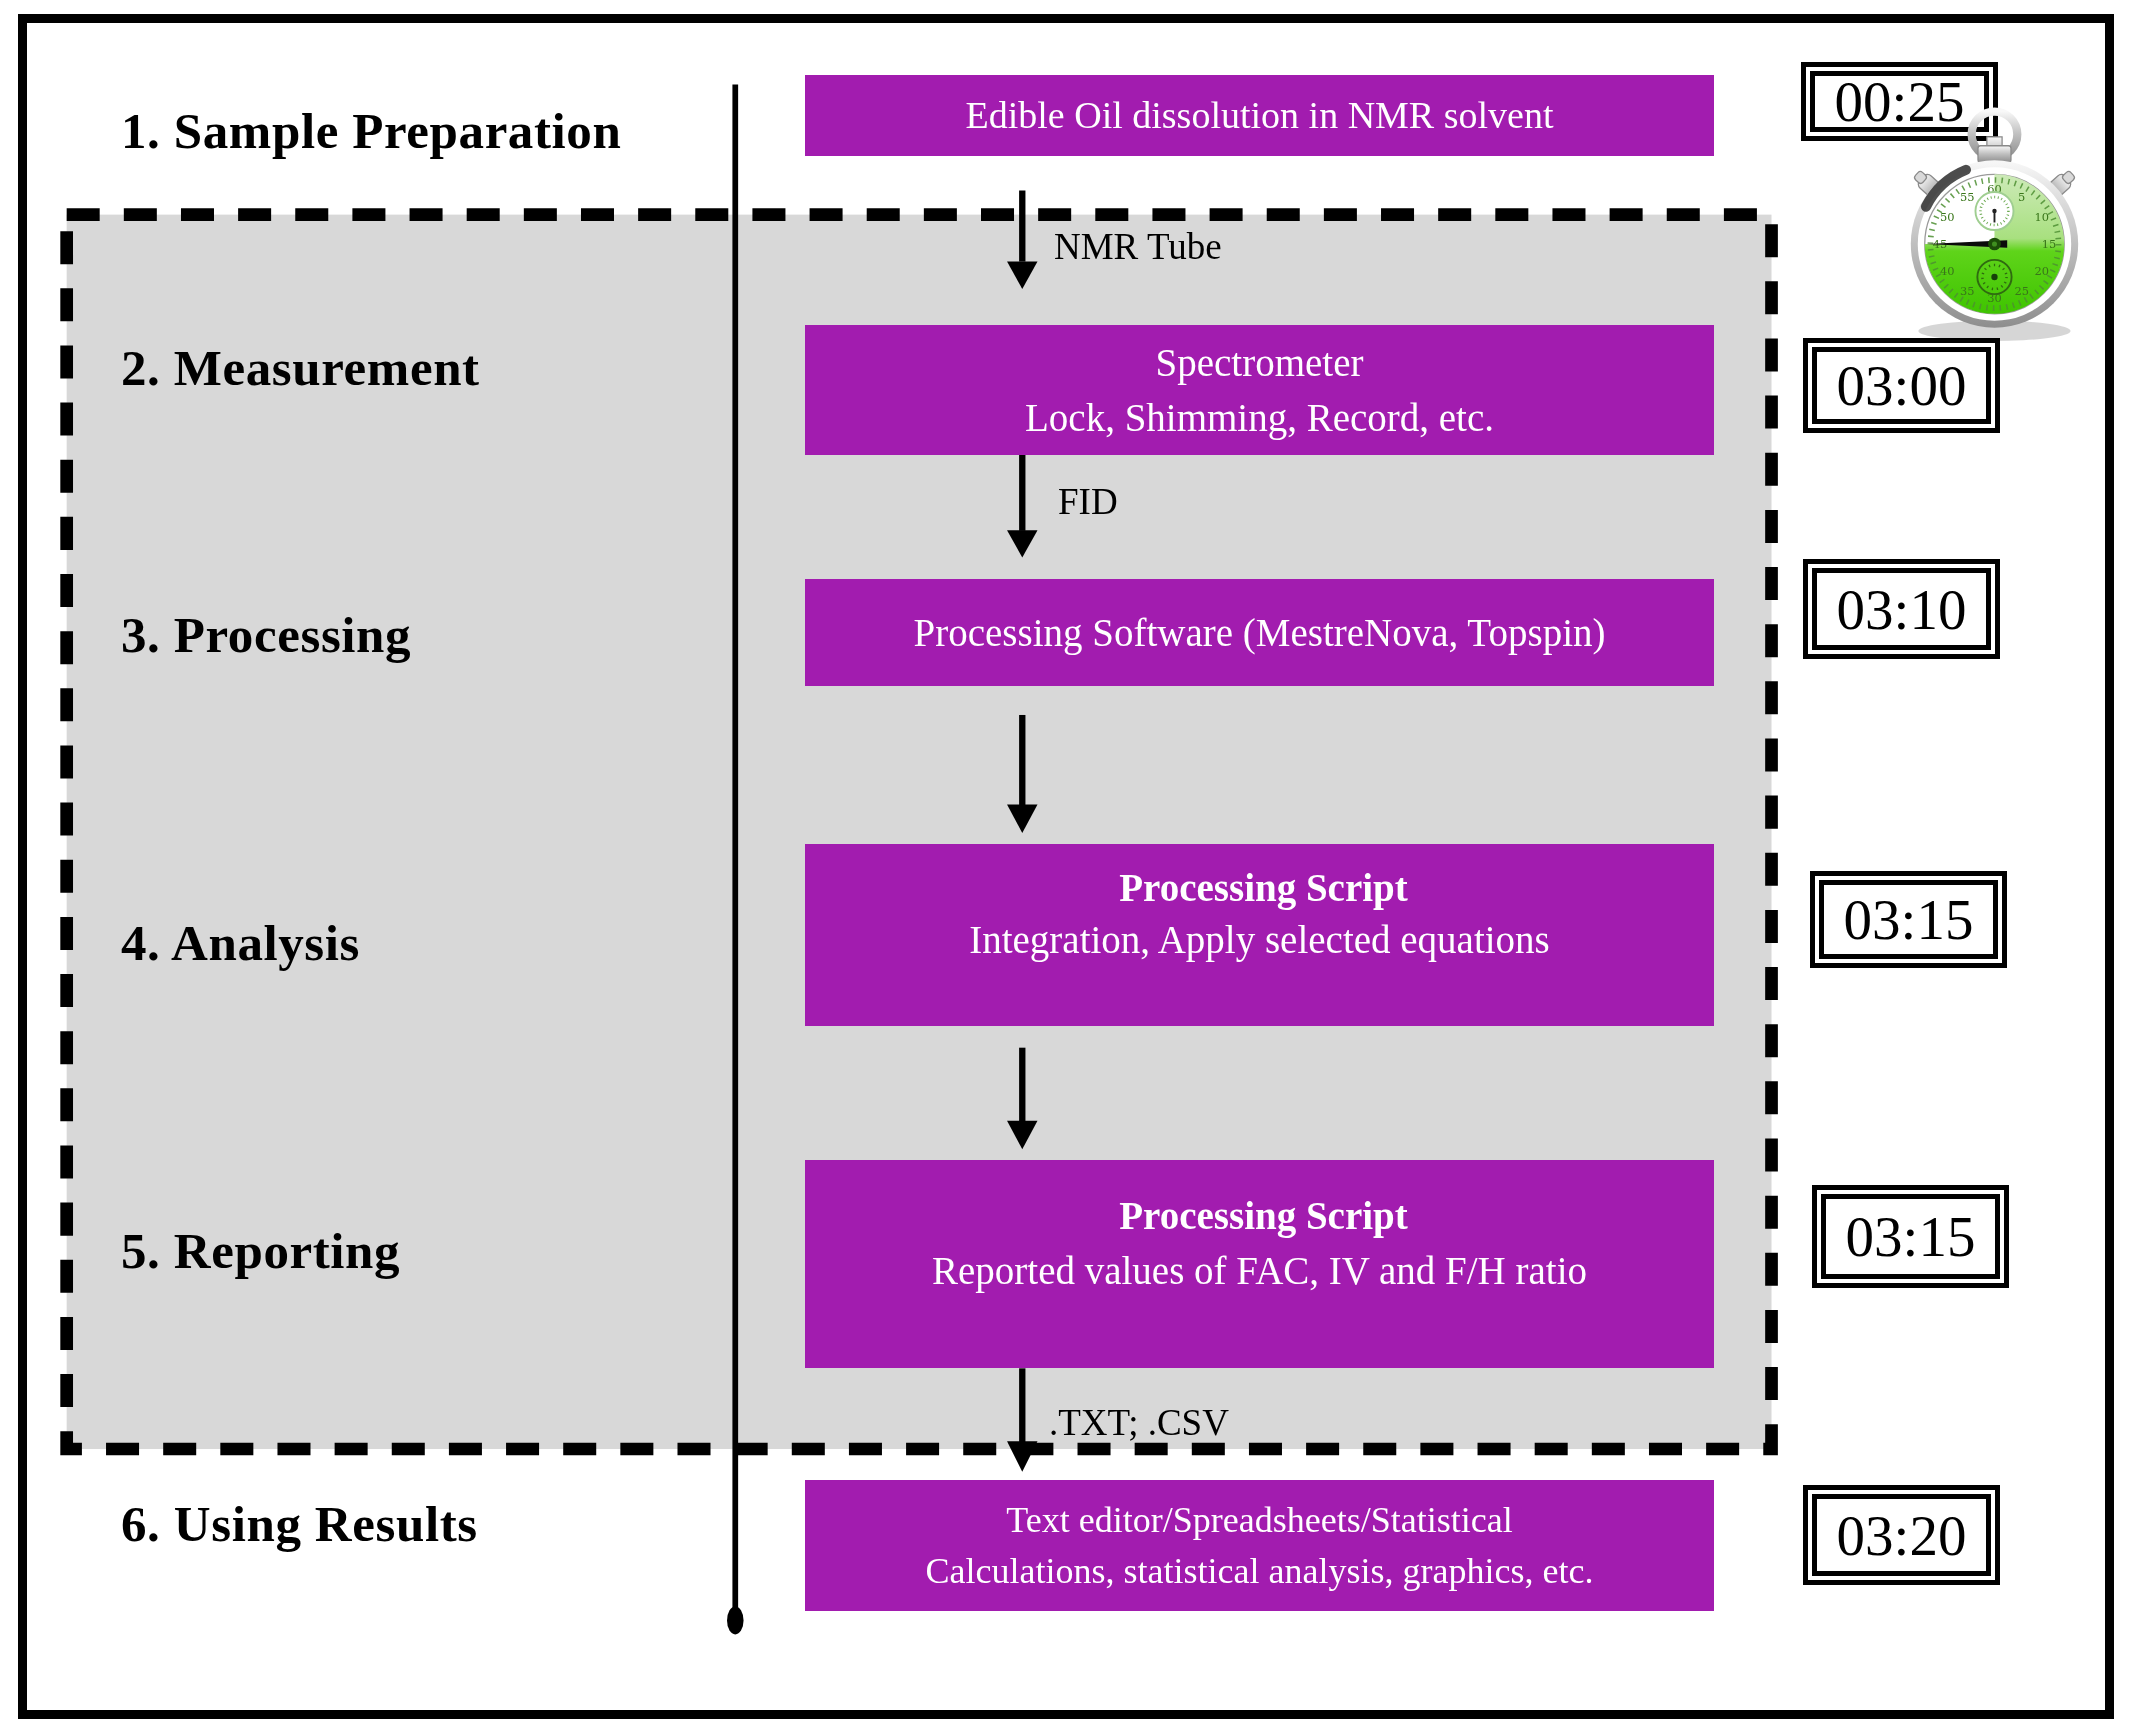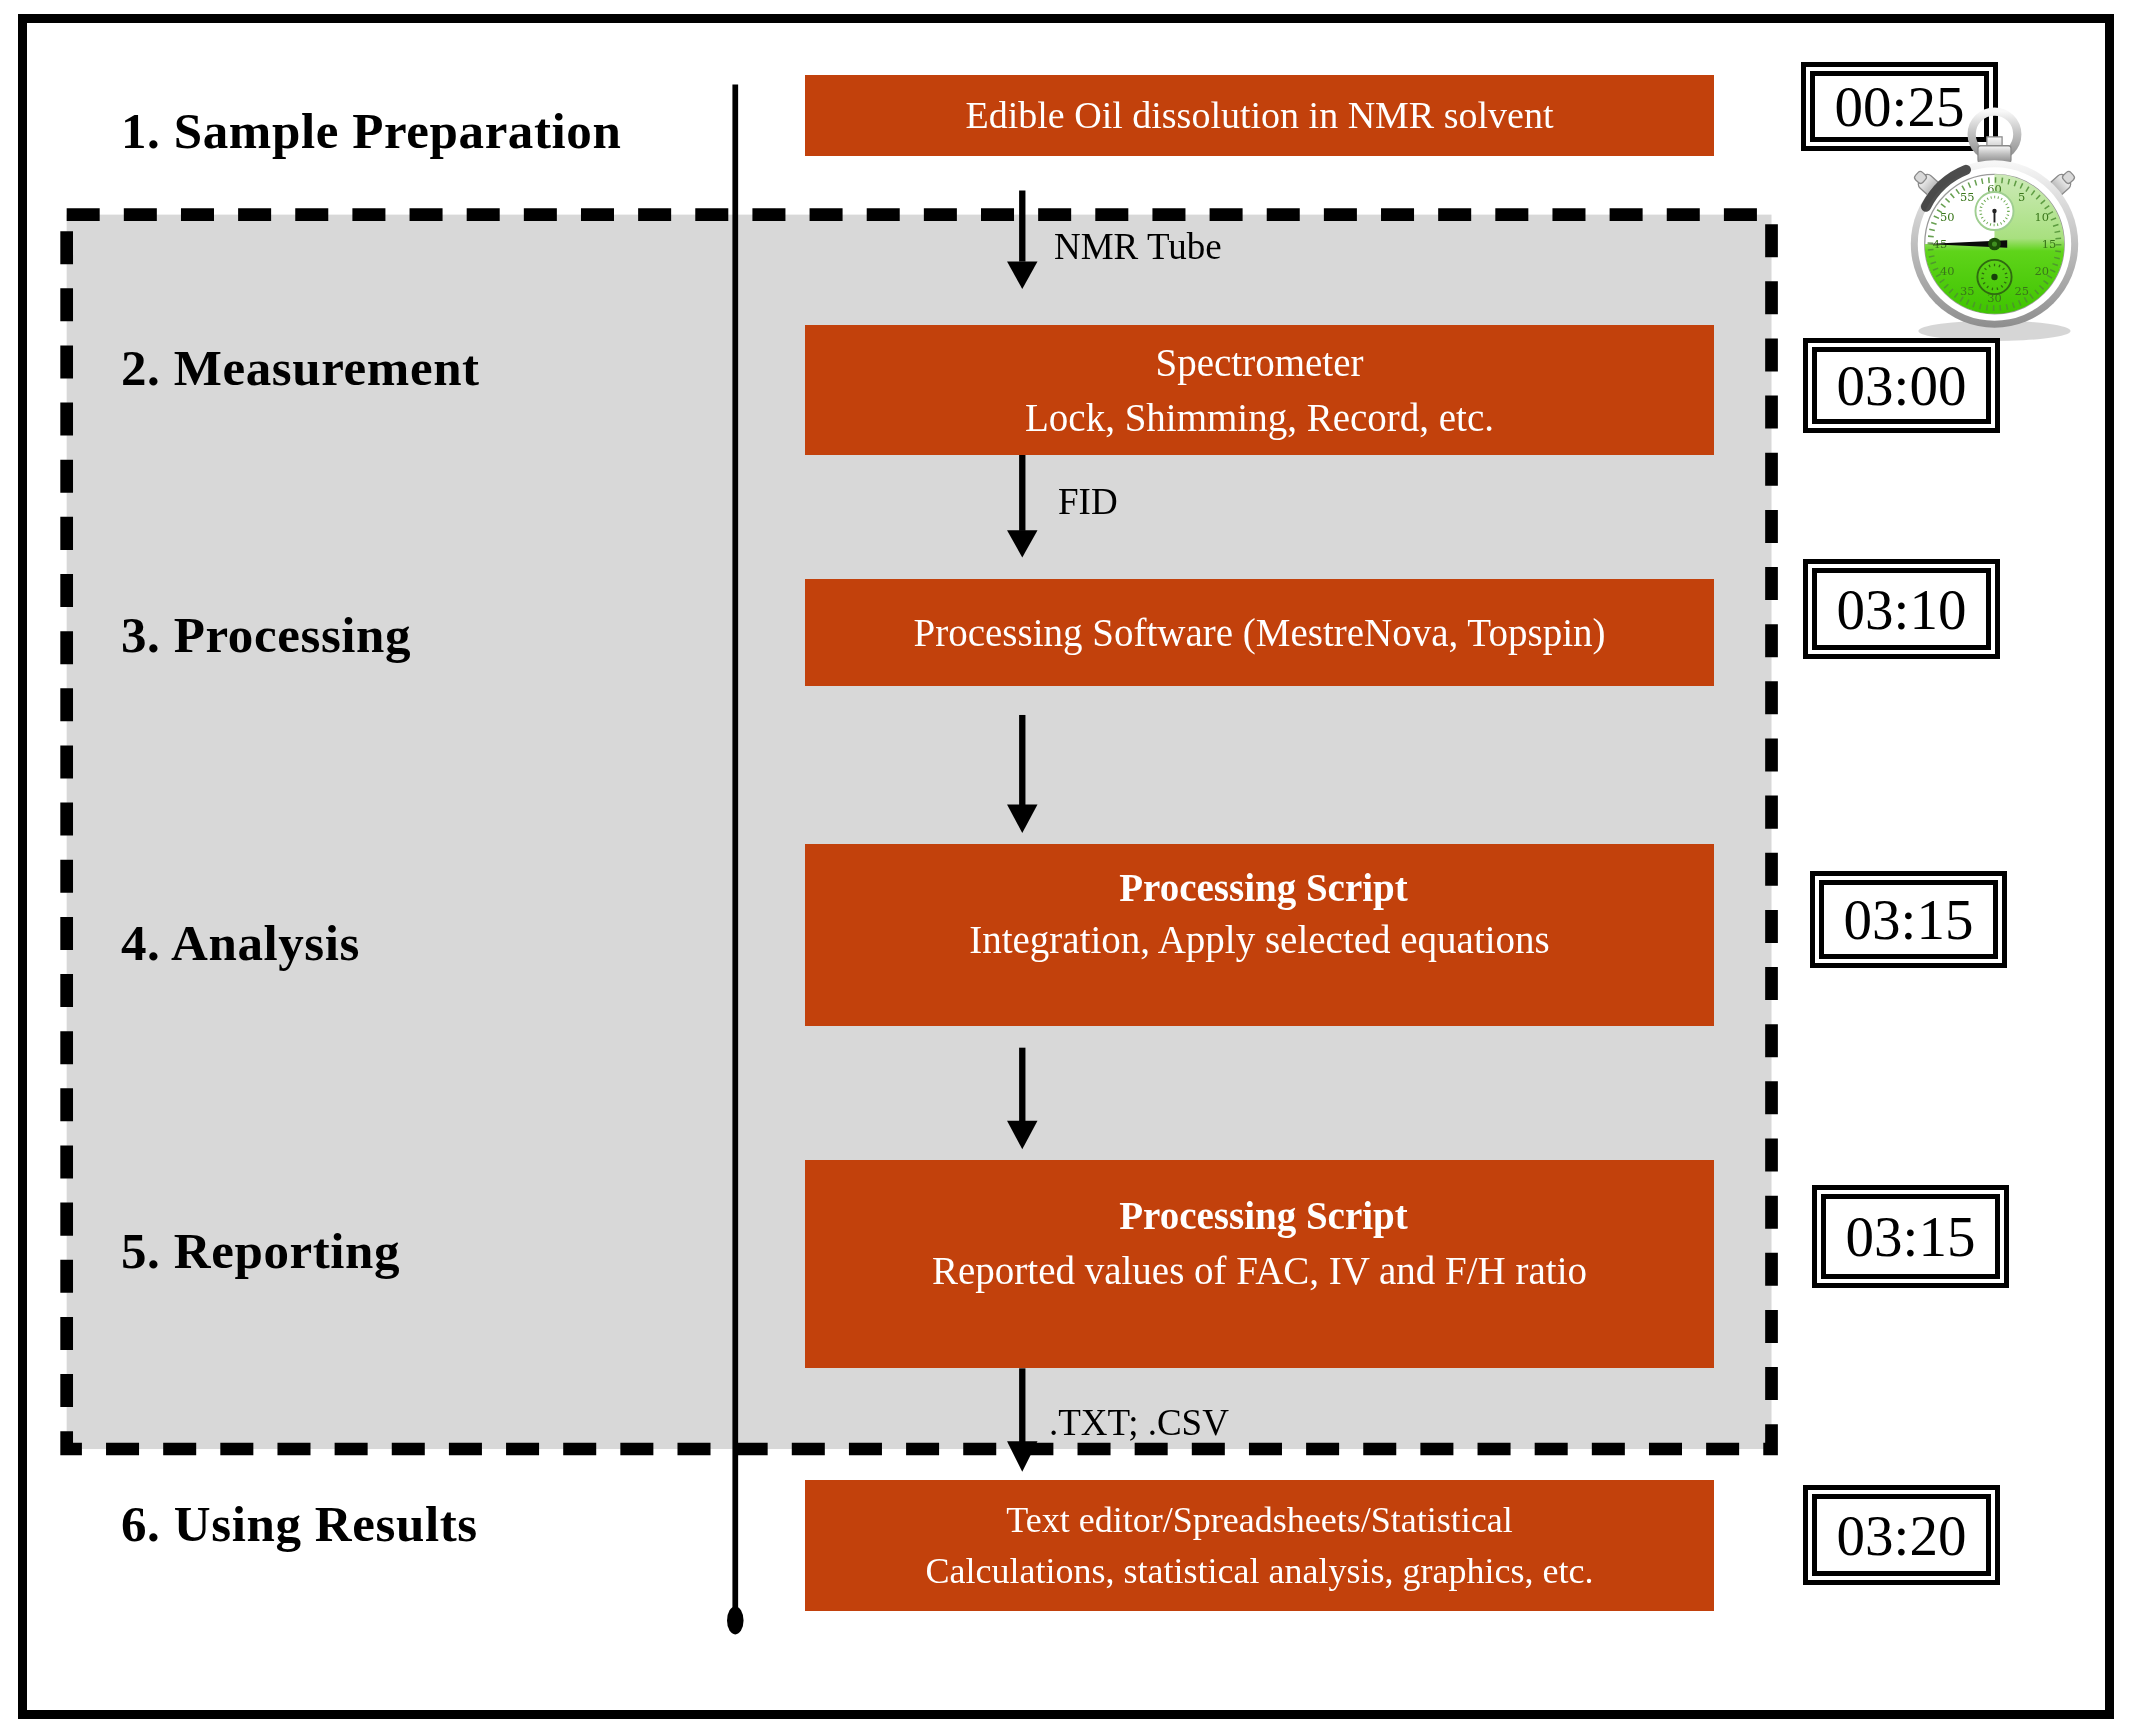--- a/index.html
+++ b/index.html
@@ -10,21 +10,21 @@
   .layer{position:absolute;left:0;top:0;}
   .frame{
     position:absolute;left:18px;top:14px;width:2078px;height:1687px;
     border:9.5px solid #000;pointer-events:none;
   }
   .step-label{
     position:absolute;left:121px;height:70px;display:flex;align-items:center;
     font-weight:bold;font-size:51px;white-space:nowrap;letter-spacing:0.6px;
   }
   .flow-box{
-    position:absolute;left:805px;width:909px;background:#c2410c;color:#fff;
+    position:absolute;left:805px;width:909px;background:#a21caf;color:#fff;
     display:flex;flex-direction:column;align-items:center;justify-content:center;
     text-align:right;box-sizing:border-box;
   }
   .flow-box .line{font-size:39px;line-height:55px;white-space:nowrap;}
   .flow-box .bold{font-weight:bold;margin-left:8px;}
   .box1 .line{font-size:38px;}
   .box4{justify-content:flex-start;padding-top:18px;}
   .box4 .line{line-height:52px;}
   .box5{justify-content:flex-start;padding-top:28px;}
   .box6 .line{font-size:36px;line-height:51px;}
@@ -112,21 +112,21 @@
 
   <div class="flow-box box6" style="top:1480px;height:131px">
     <div class="line">Text editor/Spreadsheets/Statistical</div>
     <div class="line">Calculations, statistical analysis, graphics, etc.</div>
   </div>
 
   <div class="arrow-label" style="left:1054px;top:224px">NMR Tube</div>
   <div class="arrow-label" style="left:1058px;top:479px">FID</div>
   <div class="arrow-label" style="left:1049px;top:1400px">.TXT; .CSV</div>
 
-  <div class="timebox" style="top:62px;height:89px;left:1801px">
+  <div class="timebox" style="top:62px;height:79px;left:1801px">
     <div class="timebox-inner">00:25</div>
   </div>
   <div class="timebox" style="top:338px;height:95px">
     <div class="timebox-inner">03:00</div>
   </div>
   <div class="timebox" style="top:559px;height:100px">
     <div class="timebox-inner">03:10</div>
   </div>
   <div class="timebox" style="top:871px;height:97px;left:1810px">
     <div class="timebox-inner">03:15</div>

